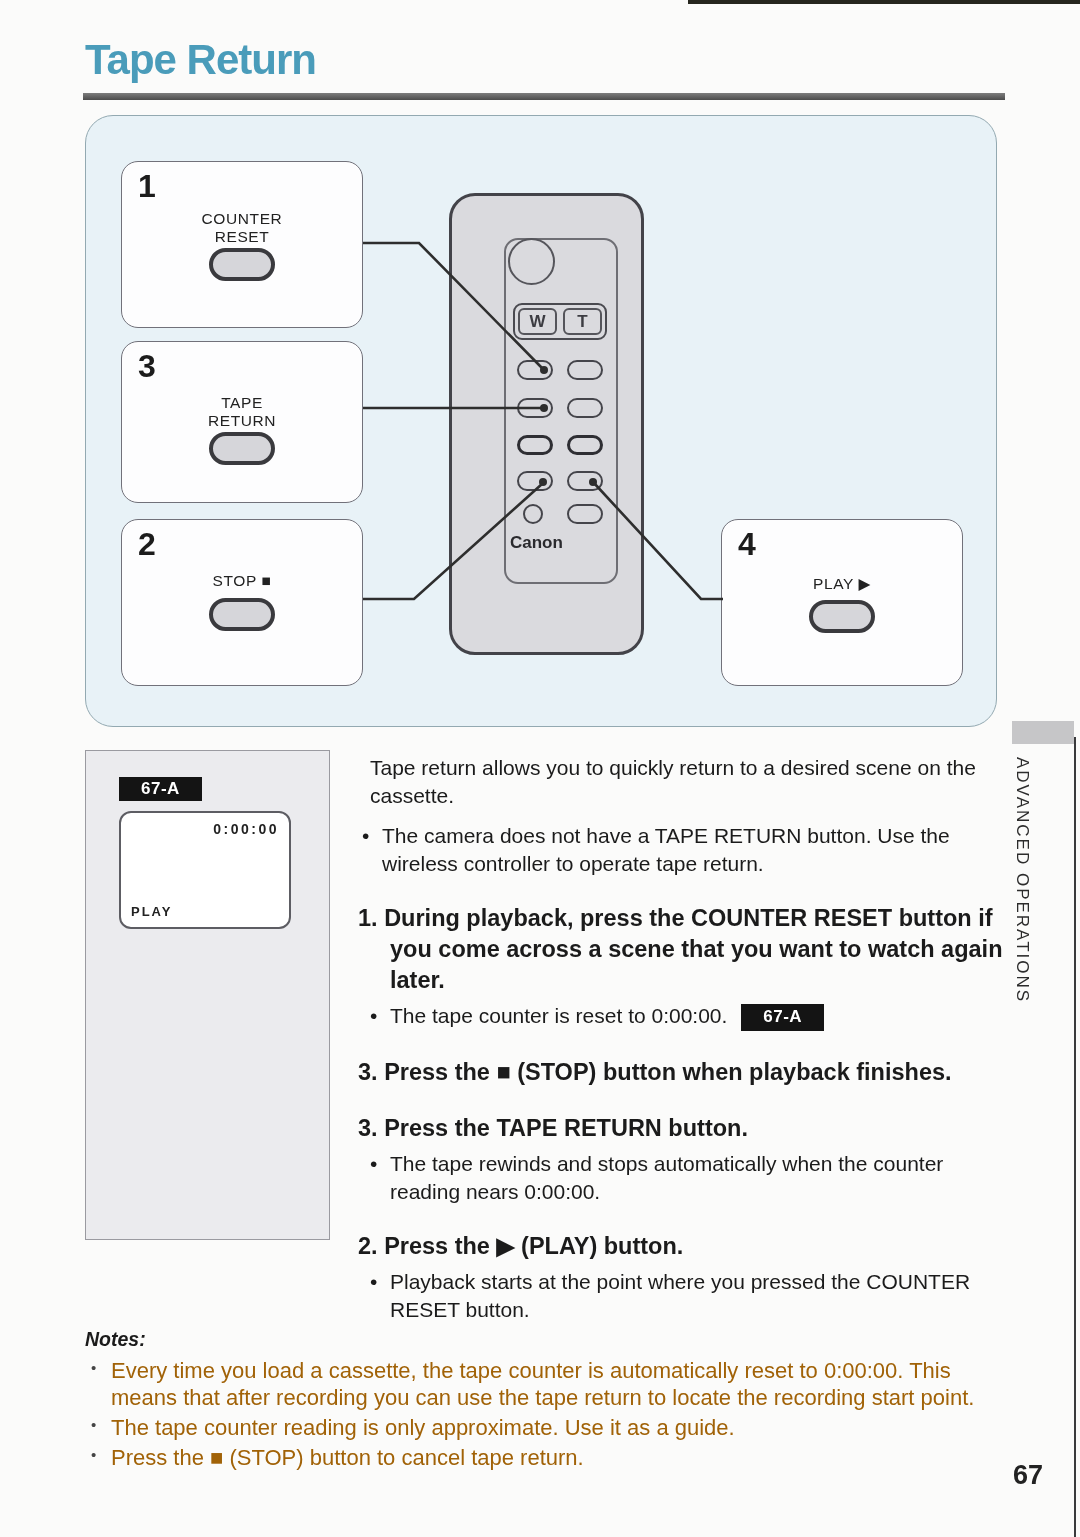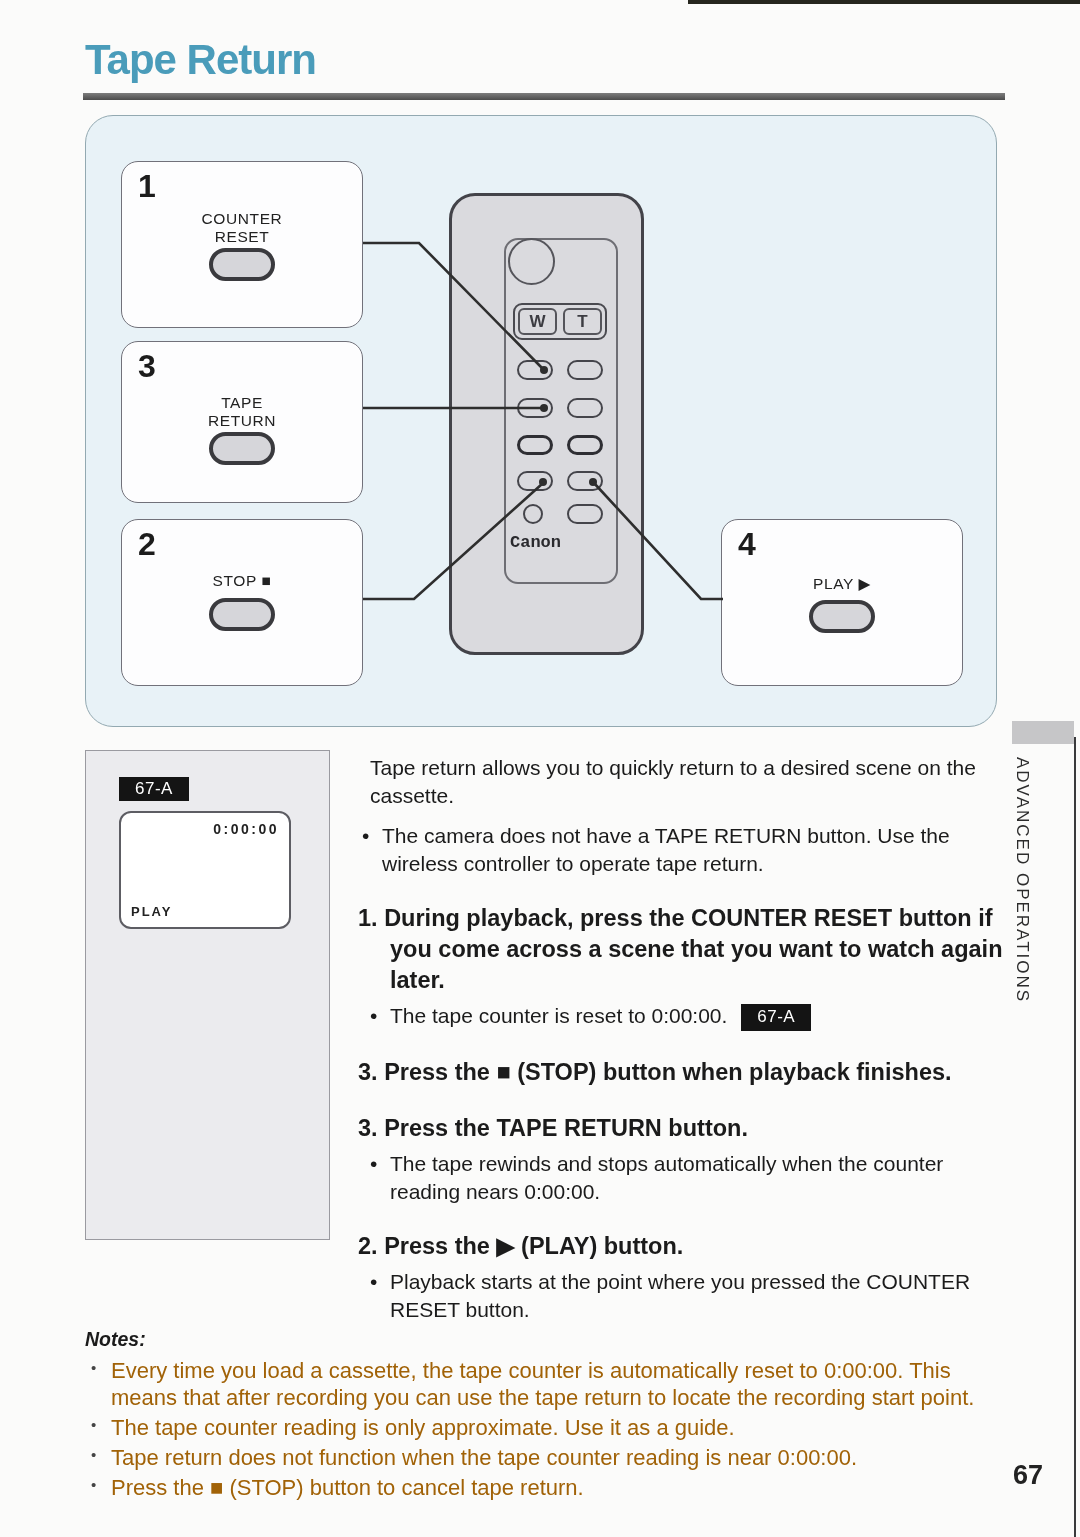--- a/index.html
+++ b/index.html
@@ -64,32 +64,32 @@
     background:#dadade;border:2.5px solid #45454b;border-radius:11px;
   }
   .rbtn.bold{border-width:3px;border-color:#2e2e33;}
   .rcircle{
     position:absolute;left:437px;top:388px;width:20px;height:20px;box-sizing:border-box;
     background:#dadade;border:2.5px solid #45454b;border-radius:50%;
   }
   .brand{
     position:absolute;left:424px;top:417px;width:70px;
     font-size:17px;font-weight:800;letter-spacing:0px;color:#2a2a2e;
-    font-family:Liberation Mono, monospace;font-style:normal;
+    font-family:Liberation Sans, sans-serif;font-style:normal;
   }
   .lines{position:absolute;left:0;top:0;}
 
   
   .photo-panel{
     position:absolute;left:85px;top:750px;width:245px;height:490px;box-sizing:border-box;
     background:#ebebee;border:1.5px solid #9a9aa0;
   }
   .badge67{
-    display:inline-block;background:#141414;color:#fff;font-weight:normal;
-    font-size:17px;padding:2px 16px;letter-spacing:.5px;
+    display:inline-block;background:#141414;color:#fff;font-weight:bold;
+    font-size:17px;padding:2px 22px;letter-spacing:.5px;
   }
   .photo-panel .badge67{position:absolute;left:33px;top:26px;}
   .screen{
     position:absolute;left:33px;top:60px;width:172px;height:118px;box-sizing:border-box;
     background:#fff;border:2px solid #5d5d63;border-radius:12px;padding-left:37px;
   }
   .screen .counter{position:absolute;top:8px;right:10px;font-size:14px;font-weight:bold;letter-spacing:2.5px;color:#222;}
   .screen .mode{position:absolute;bottom:8px;left:10px;font-size:13px;font-weight:bold;letter-spacing:2px;color:#222;}
 
   
@@ -226,19 +226,18 @@
     <div class="bullet step-b">Playback starts at the point where you pressed the COUNTER RESET button.</div>
   </div>
 
   <div class="side-tab"></div>
   <div class="side-label">ADVANCED OPERATIONS</div>
 
   <div class="notes">
     <p class="notes-h">Notes:</p>
     <div class="note-item">Every time you load a cassette, the tape counter is automatically reset to 0:00:00.  This means that after recording you can use the tape return to locate the recording start point.</div>
     <div class="note-item">The tape counter reading is only approximate.  Use it as a guide.</div>
-    <div class="note-item">Tape return does not function when the tape counter reading is near 0:00:00.</div>
     <div class="note-item">Press the ■ (STOP) button to cancel tape return.</div>
   </div>
 
   <div class="page-num">67</div>
 
 </div>
 
 </body></html>

